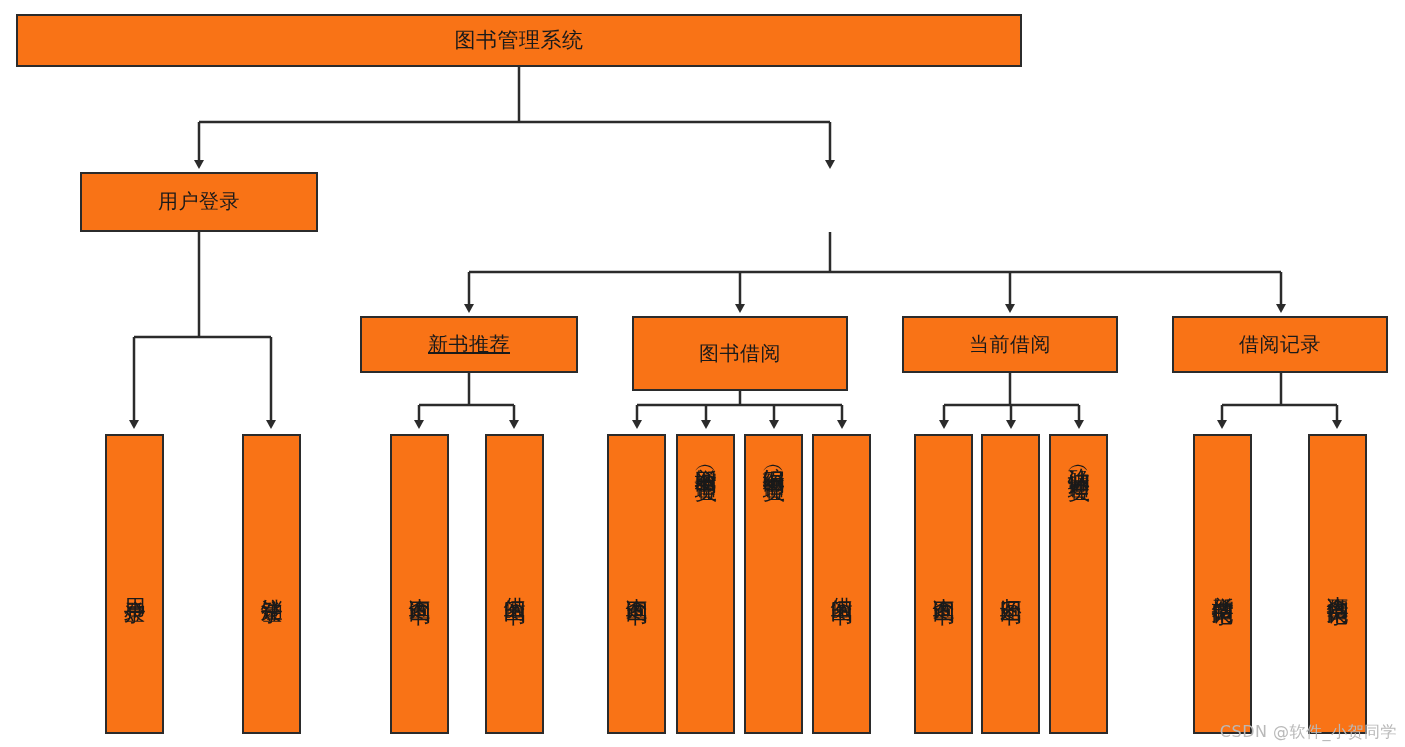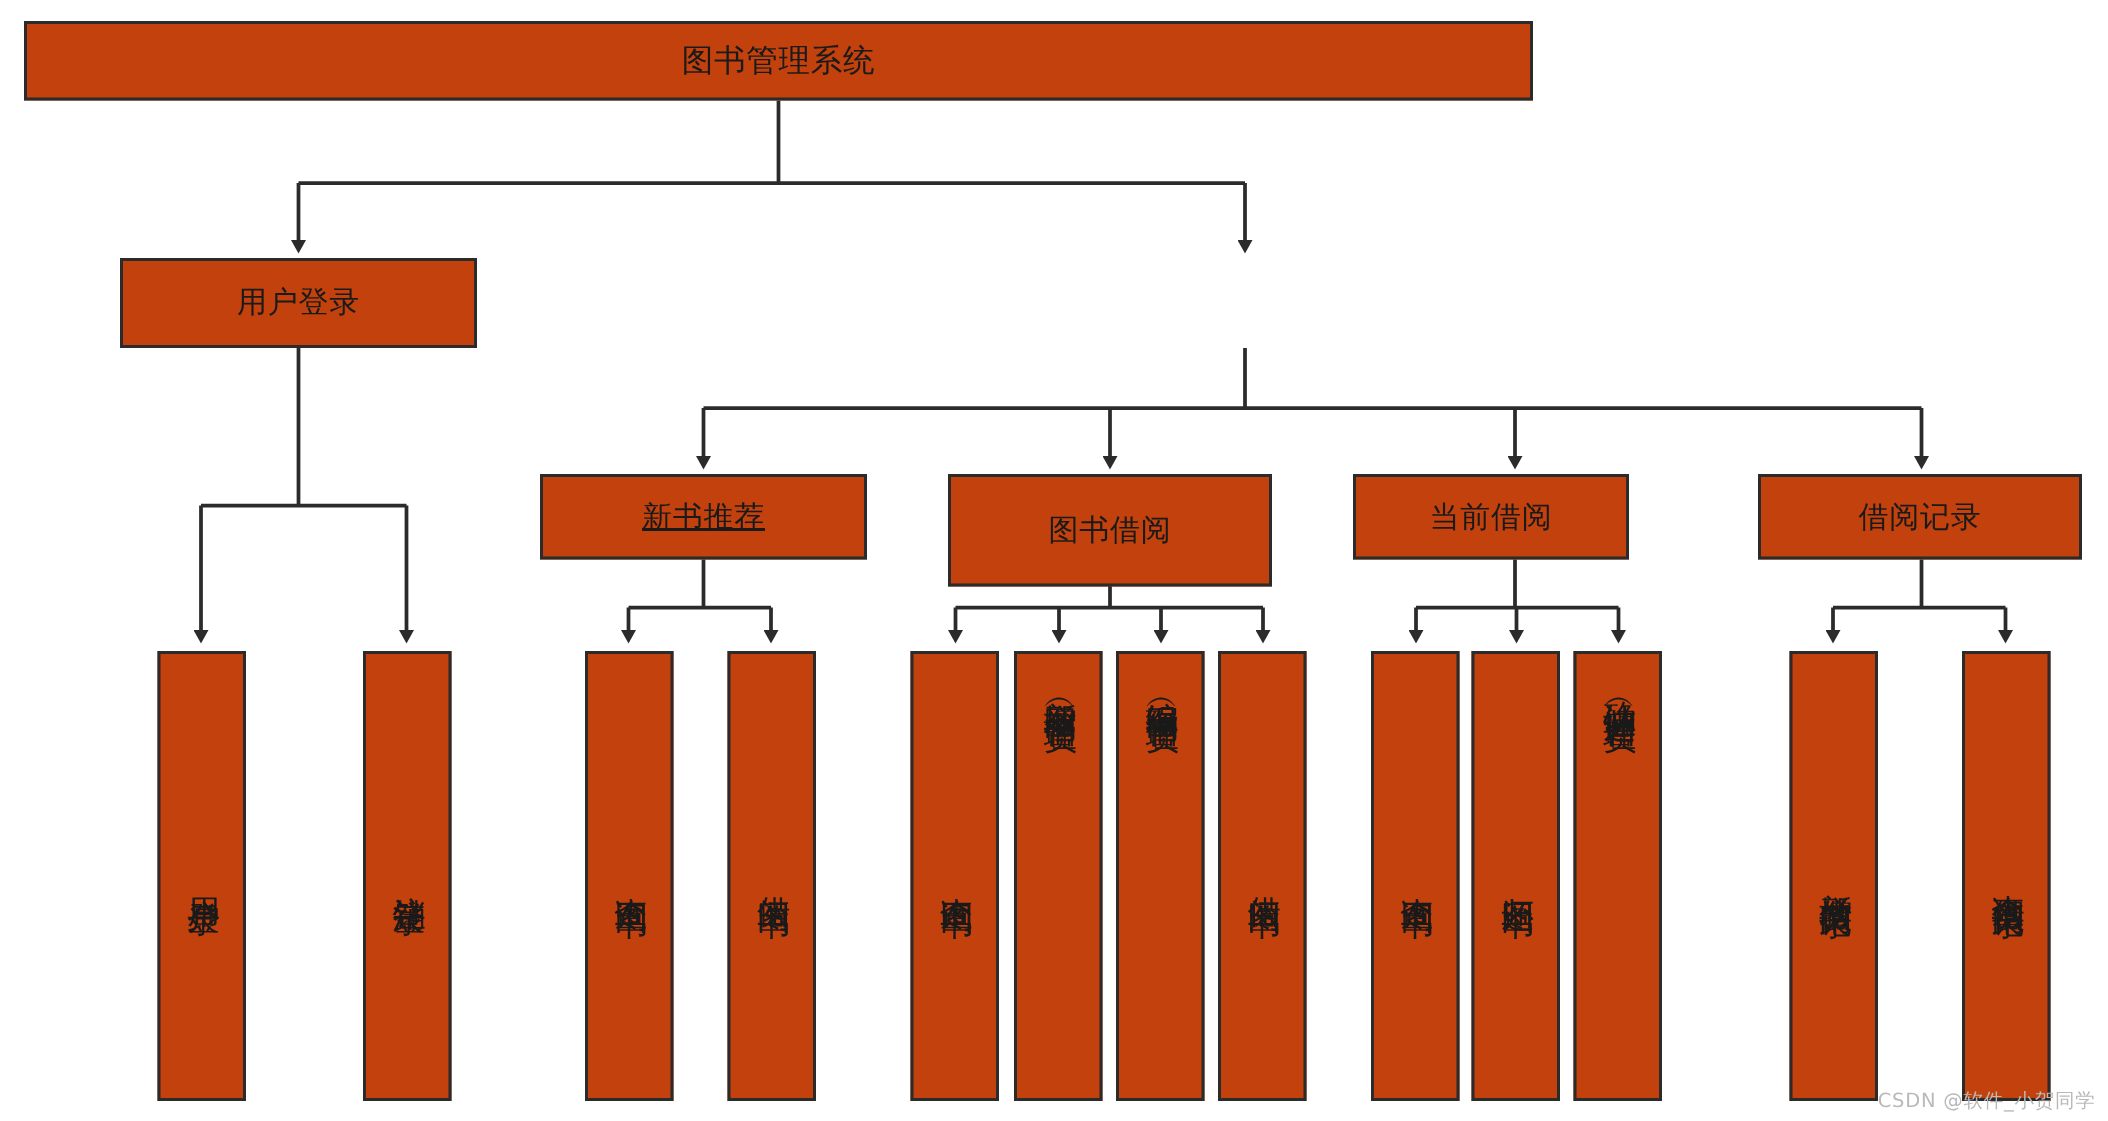--- a/index.html
+++ b/index.html
@@ -21,21 +21,21 @@
   #diagram-svg {
     position: absolute;
     left: 0;
     top: 0;
     width: 1405px;
     height: 747px;
   }
   .node {
     position: absolute;
     box-sizing: border-box;
-    background: #c2410c;
+    background: #f97316;
     border: 2px solid #2b2b2b;
     display: flex;
     align-items: center;
     justify-content: center;
     color: #1a1a1a;
   }
   .node .label {
     display: block;
     text-align: center;
     line-height: 1.18;
@@ -61,21 +61,21 @@
     white-space: pre;
   }
   .node-leaf.leaf-center {
     align-items: center;
     padding-top: 0;
   }
   .watermark {
     position: absolute;
     right: 8px;
     bottom: 4px;
-    font-size: 13px;
+    font-size: 16px;
     color: #b9b9b9;
     letter-spacing: 0.5px;
     white-space: nowrap;
     pointer-events: none;
   }
 </style>
 </head>
 <body>
 
 <div id="diagram-root">
@@ -143,21 +143,21 @@
 
 
   <div class="node node-branch" style="left:360px; top:316px; width:218px; height:57px;text-decoration:underline;">
     <span class="label">新书推荐</span>
   </div>
 
   <div class="node node-branch" style="left:632px; top:316px; width:216px; height:75px;">
     <span class="label">图书借阅</span>
   </div>
 
-  <div class="node node-branch" style="left:902px; top:316px; width:184px; height:57px;">
+  <div class="node node-branch" style="left:902px; top:316px; width:216px; height:57px;">
     <span class="label">当前借阅</span>
   </div>
 
   <div class="node node-branch" style="left:1172px; top:316px; width:216px; height:57px;">
     <span class="label">借阅记录</span>
   </div>
 
   <div class="node node-leaf leaf-center" style="left:105px; top:434px; width:59px; height:300px;">
     <span class="label">用户登录</span>
   </div>

